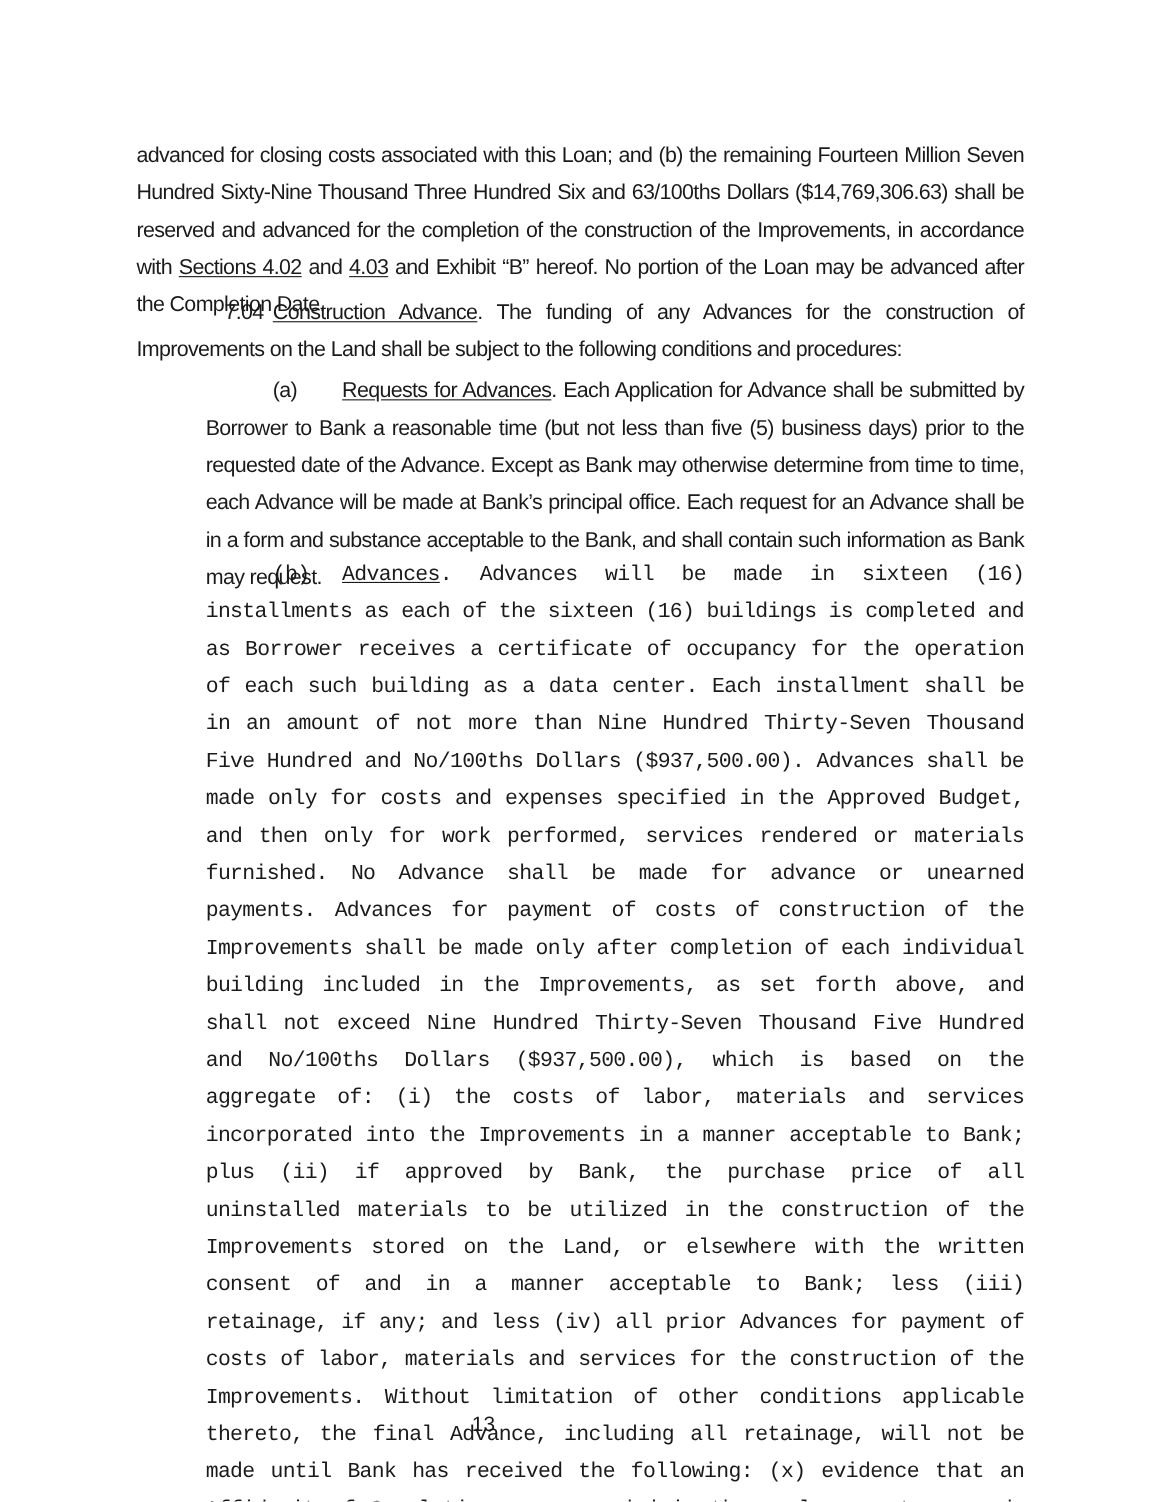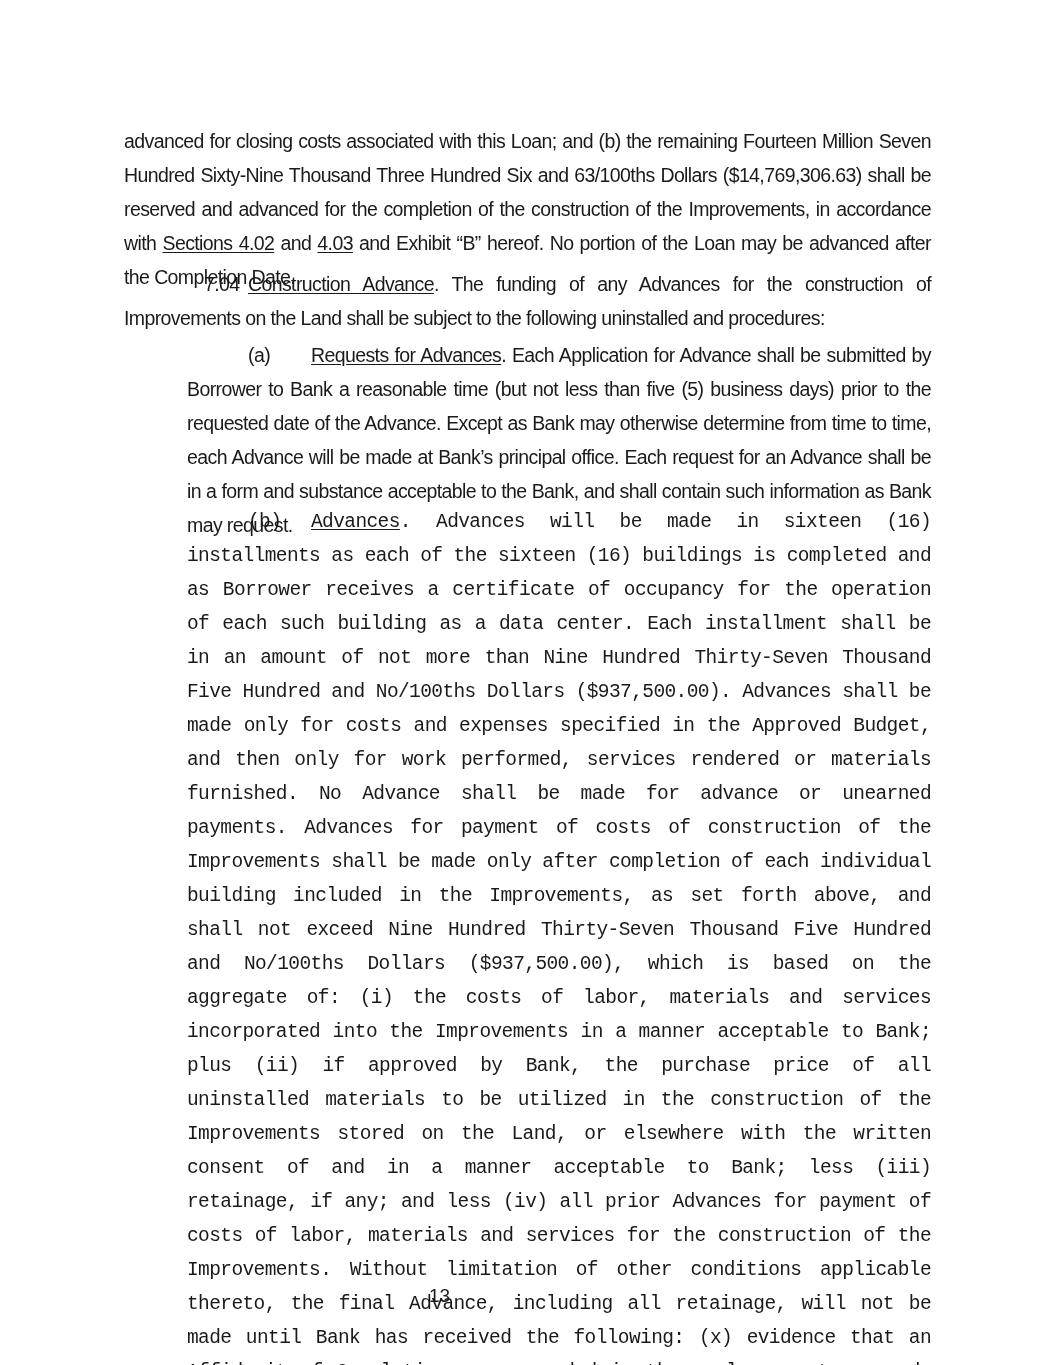--- a/index.html
+++ b/index.html
@@ -30,21 +30,21 @@
     font-size: 19px; color: #1a1a1a;
   }
 </style>
 </head>
 <body>
 
 <div class="page">
 
   <div class="block p1"><span>advanced for closing costs associated with this Loan; and (b) the remaining Fourteen Million Seven Hundred Sixty-Nine Thousand Three Hundred Six and 63/100ths Dollars ($14,769,306.63) shall be reserved and advanced for the completion of the construction of the Improvements, in accordance with </span><span class="u">Sections 4.02</span><span> and </span><span class="u">4.03</span><span> and Exhibit “B” hereof.  No portion of the Loan may be advanced after the Completion Date.</span></div>
 
-  <div class="block p2"><span style="display:inline-block;width:124px;text-align:left;padding-left:80px;box-sizing:border-box;">7.04</span><span class="u">Construction Advance</span><span>.</span><span>  The funding of any Advances for the construction of Improvements on the Land shall be subject to the following uninstalled and procedures:</span></div>
+  <div class="block p2"><span style="display:inline-block;width:124px;text-align:left;padding-left:80px;box-sizing:border-box;">7.04</span><span class="u">Construction Advance</span><span>.</span><span>  The funding of any Advances for the construction of Improvements on the Land shall be subject to the following conditions and procedures:</span></div>
 
   <div class="block pa"><span style="display:inline-block;width:124px;padding-left:61px;box-sizing:border-box;">(a)</span><span class="u">Requests for Advances</span><span>.</span><span>  Each Application for Advance shall be submitted by Borrower to Bank a reasonable time (but not less than five (5) business days) prior to the requested date of the Advance.   Except as Bank may otherwise determine from time to time, each Advance will be made at Bank’s principal office.  Each request for an Advance shall be in a form and substance acceptable to the Bank, and shall contain such information as Bank may request.</span></div>
 
   <div class="block pb"><span style="display:inline-block;width:124px;padding-left:61px;box-sizing:border-box;">(b)</span><span class="u">Advances</span><span>.</span><span>  Advances will be made in sixteen (16) installments as each of the sixteen (16) buildings is completed and as Borrower receives a certificate of occupancy for the operation of each such building as a data center.  Each installment shall be in an amount of not more than Nine Hundred Thirty-Seven Thousand Five Hundred and No/100ths Dollars ($937,500.00).  Advances shall be made only for costs and expenses specified in the Approved Budget, and then only for work performed, services rendered or materials furnished.  No Advance shall be made for advance or unearned payments.  Advances for payment of costs of construction of the Improvements shall be made only after completion of each individual building included in the Improvements, as set forth above, and shall not exceed Nine Hundred Thirty-Seven Thousand Five Hundred and No/100ths Dollars ($937,500.00), which is based on the aggregate of: (i) the costs of labor, materials and services incorporated into the Improvements in a manner acceptable to Bank; plus (ii) if approved by Bank, the purchase price of all uninstalled materials to be utilized in the construction of the Improvements stored on the Land, or elsewhere with the written consent of and in a manner acceptable to Bank; less (iii) retainage, if any; and less (iv) all prior Advances for payment of costs of labor, materials and services for the construction of the Improvements.  Without limitation of other conditions applicable thereto, the final Advance, including all retainage, will not be made until Bank has received the following: (x) evidence that an Affidavit of Completion was recorded in the real property records of the county in which the Land is located, more than thirty (30) days prior to the date on which the final Advance will be made; (xi) a completion certificate from the Inspecting Person, if any; (xii) evidence that all Governmental Requirements have been satisfied, including but not limited to, delivery to Bank of certificates of occupancy permitting the Improvements to be legally occupied; (xii) evidence that no mechanic’s or materialmen’s liens or other encumbrances have been filed and remain in effect against the Land; (xiv) final lien releases or waivers by Architect, Contractor and all subcontractors, materialmen and other parties who have supplied labor, materials or services for the construction of the Improvements, or who otherwise might be entitled to claim a contractual, statutory or constitutional lien against the Land; and (xv) if required by the Bank, an “as-built” Survey showing that the Improvements as completed do not encroach on any boundary line, easement, building setback line or other</span></div>
 
   <div class="footer">13</div>
 
 </div>
 
 </body></html>

